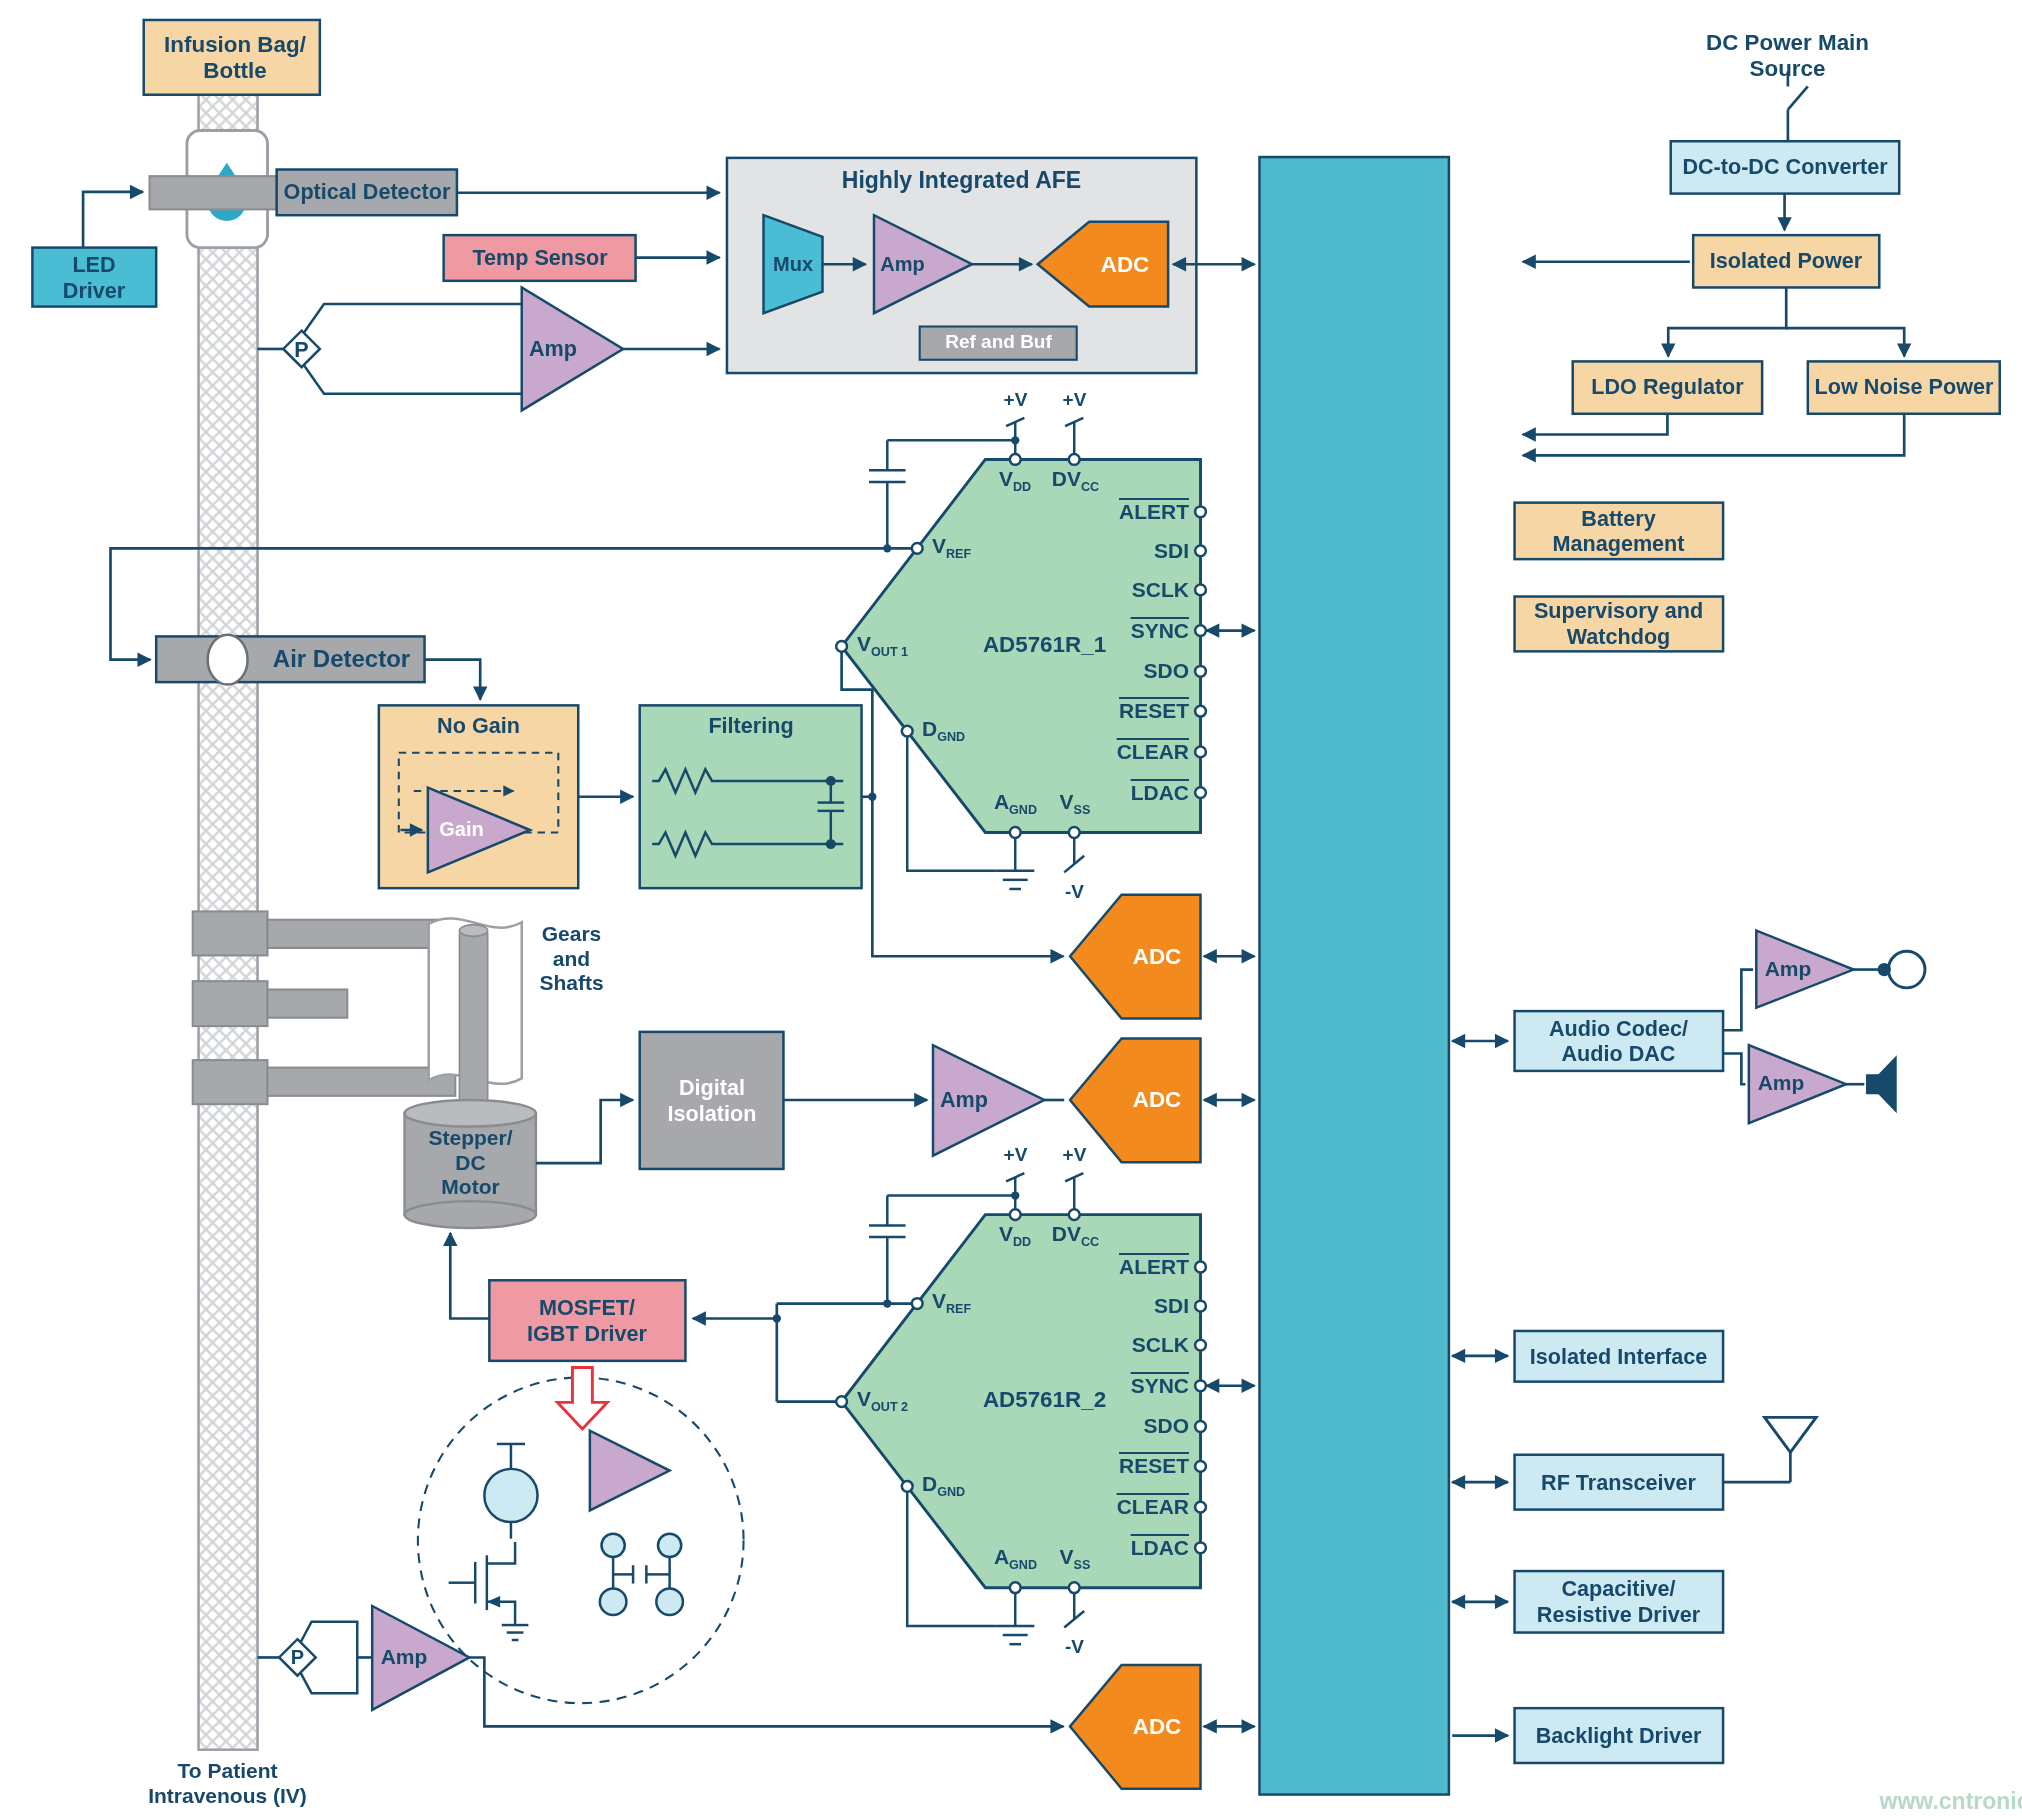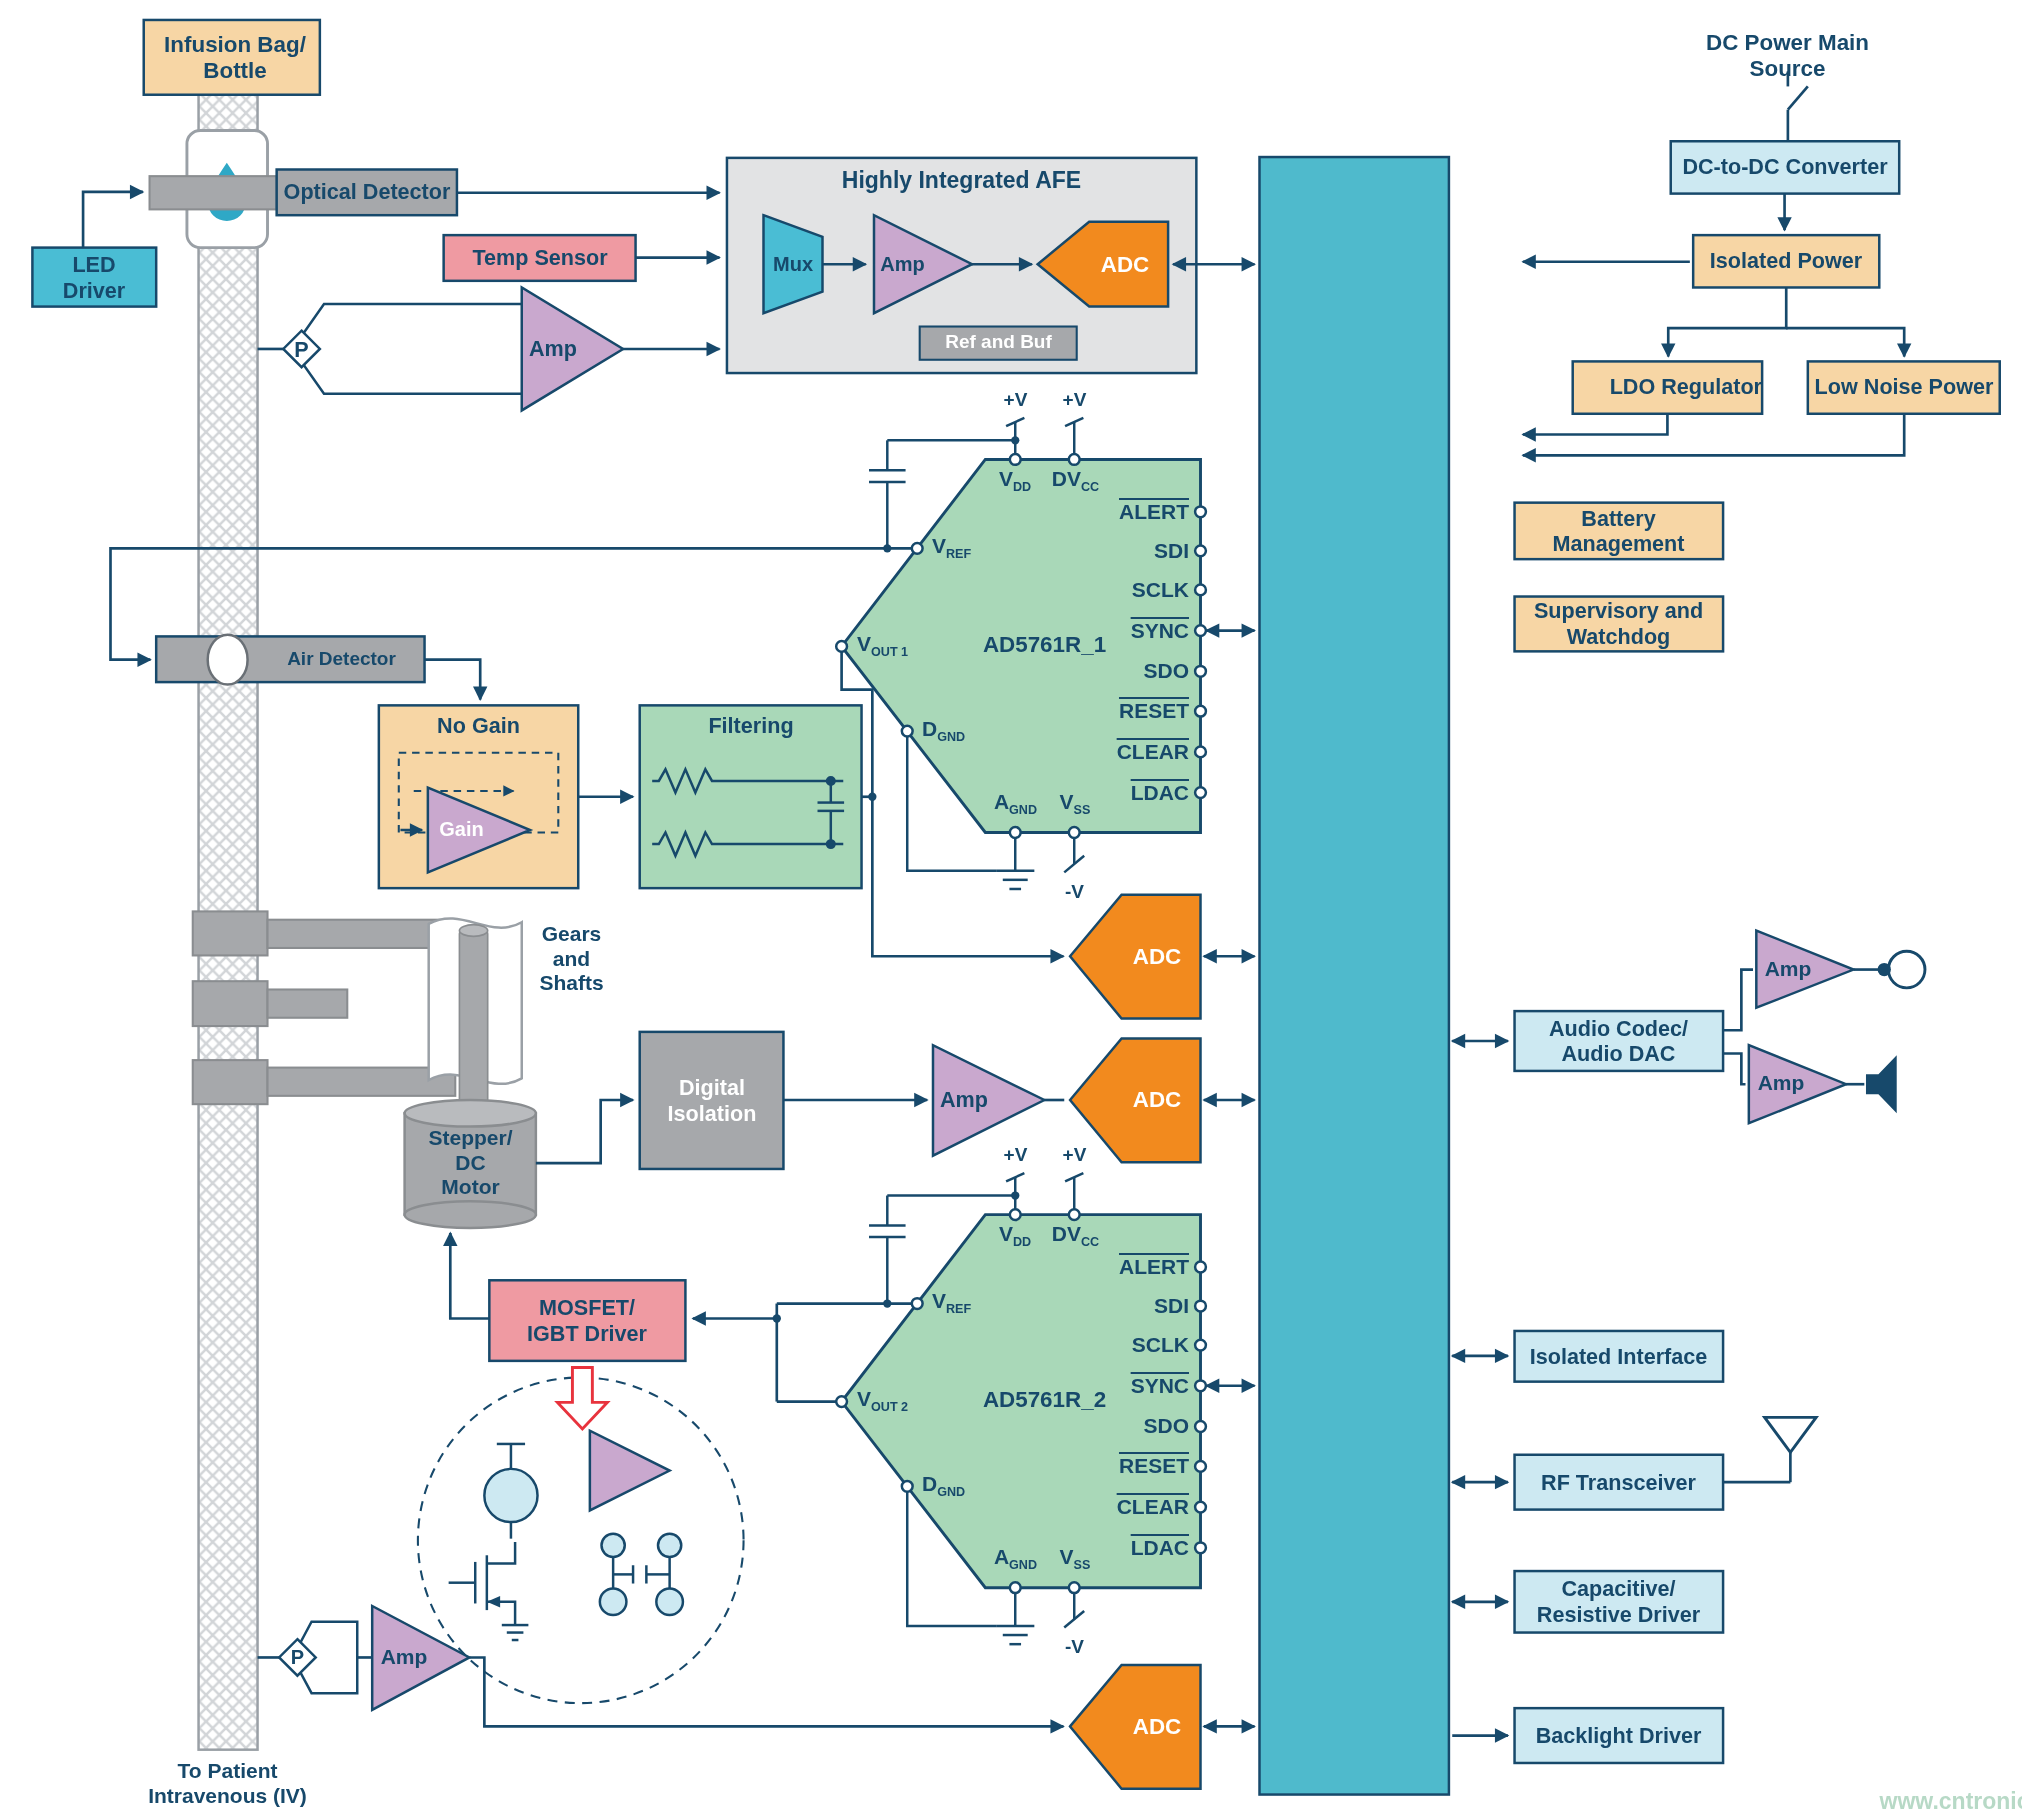--- a/index.html
+++ b/index.html
@@ -444,21 +444,21 @@
 <div class="lbl pr" style="left:1030px;top:696px;width:159px;height:30px;font-size:21px;">
       <span class="ov">RESET</span>
     </div>
 <div class="lbl pr" style="left:1030px;top:737px;width:159px;height:30px;font-size:21px;">
       <span class="ov">CLEAR</span>
     </div>
 <div class="lbl pr" style="left:1030px;top:778px;width:159px;height:30px;font-size:21px;">
       <span class="ov">LDAC</span>
     </div>
 
-<div class="lbl" style="left:259px;top:636px;width:165px;height:46px;font-size:19px;">
+<div class="lbl" style="left:259px;top:636px;width:165px;height:46px;font-size:24px;">
       <span>Air Detector</span>
     </div>
 <div class="lbl" style="left:379px;top:710px;width:199px;height:32px;font-size:21.6px;">
       <span>No Gain</span>
     </div>
 <div class="lbl white" style="left:429px;top:811px;width:65px;height:37px;font-size:20px;">
       <span>Gain</span>
     </div>
 <div class="lbl" style="left:640px;top:710px;width:222px;height:32px;font-size:21.6px;">
       <span>Filtering</span>
@@ -563,21 +563,21 @@
 
 <div class="lbl" style="left:1671px;top:40px;width:233px;height:32px;font-size:22.4px;">
       <span>DC Power Main Source</span>
     </div>
 <div class="lbl" style="left:1671px;top:141px;width:228px;height:52px;font-size:21.6px;">
       <span>DC-to-DC Converter</span>
     </div>
 <div class="lbl" style="left:1693px;top:235px;width:186px;height:52px;font-size:21.6px;">
       <span>Isolated Power</span>
     </div>
-<div class="lbl" style="left:1573px;top:361px;width:189px;height:52px;font-size:21.6px;align-items:flex-end;">
+<div class="lbl" style="left:1573px;top:361px;width:189px;height:52px;font-size:21.6px;">
       <span>LDO Regulator</span>
     </div>
 <div class="lbl" style="left:1808px;top:361px;width:192px;height:52px;font-size:21.6px;">
       <span>Low Noise Power</span>
     </div>
 <div class="lbl" style="left:1514px;top:503px;width:209px;height:56px;font-size:21.6px;">
   <span>Battery</span>
       <span>Management</span>
 </div>
 <div class="lbl" style="left:1514px;top:596px;width:209px;height:55px;font-size:21.6px;">

